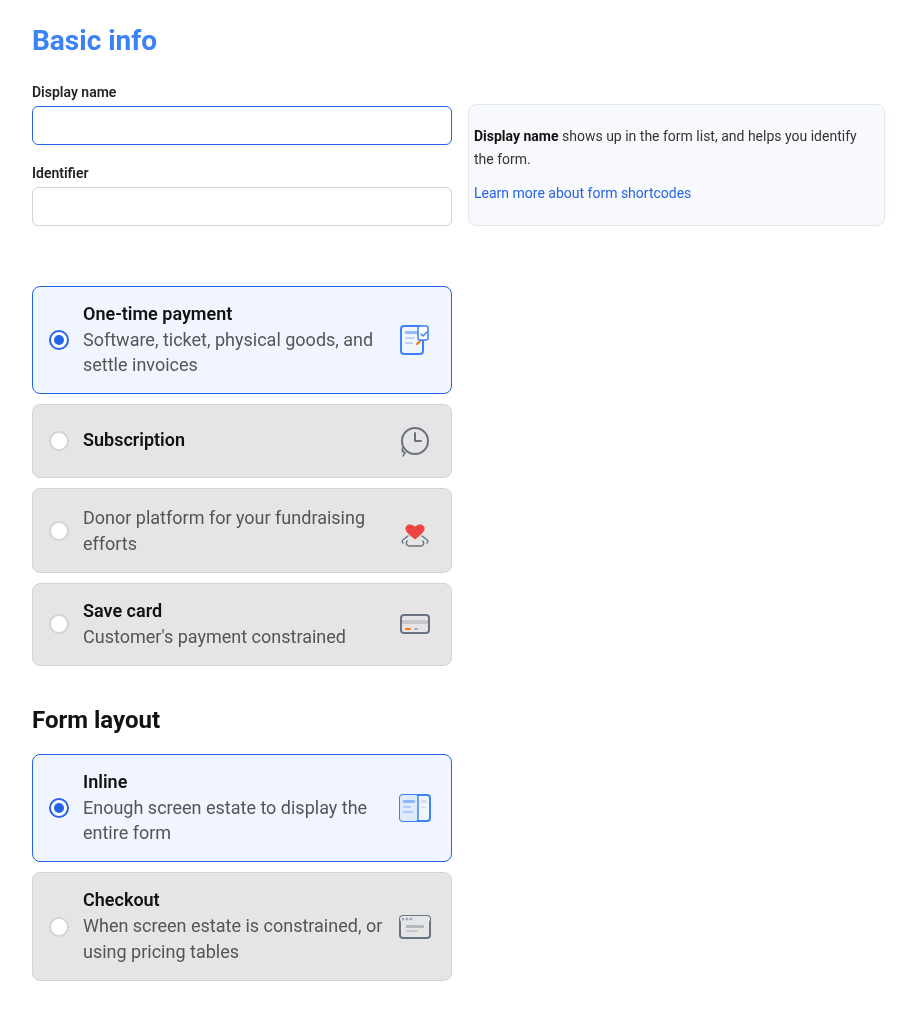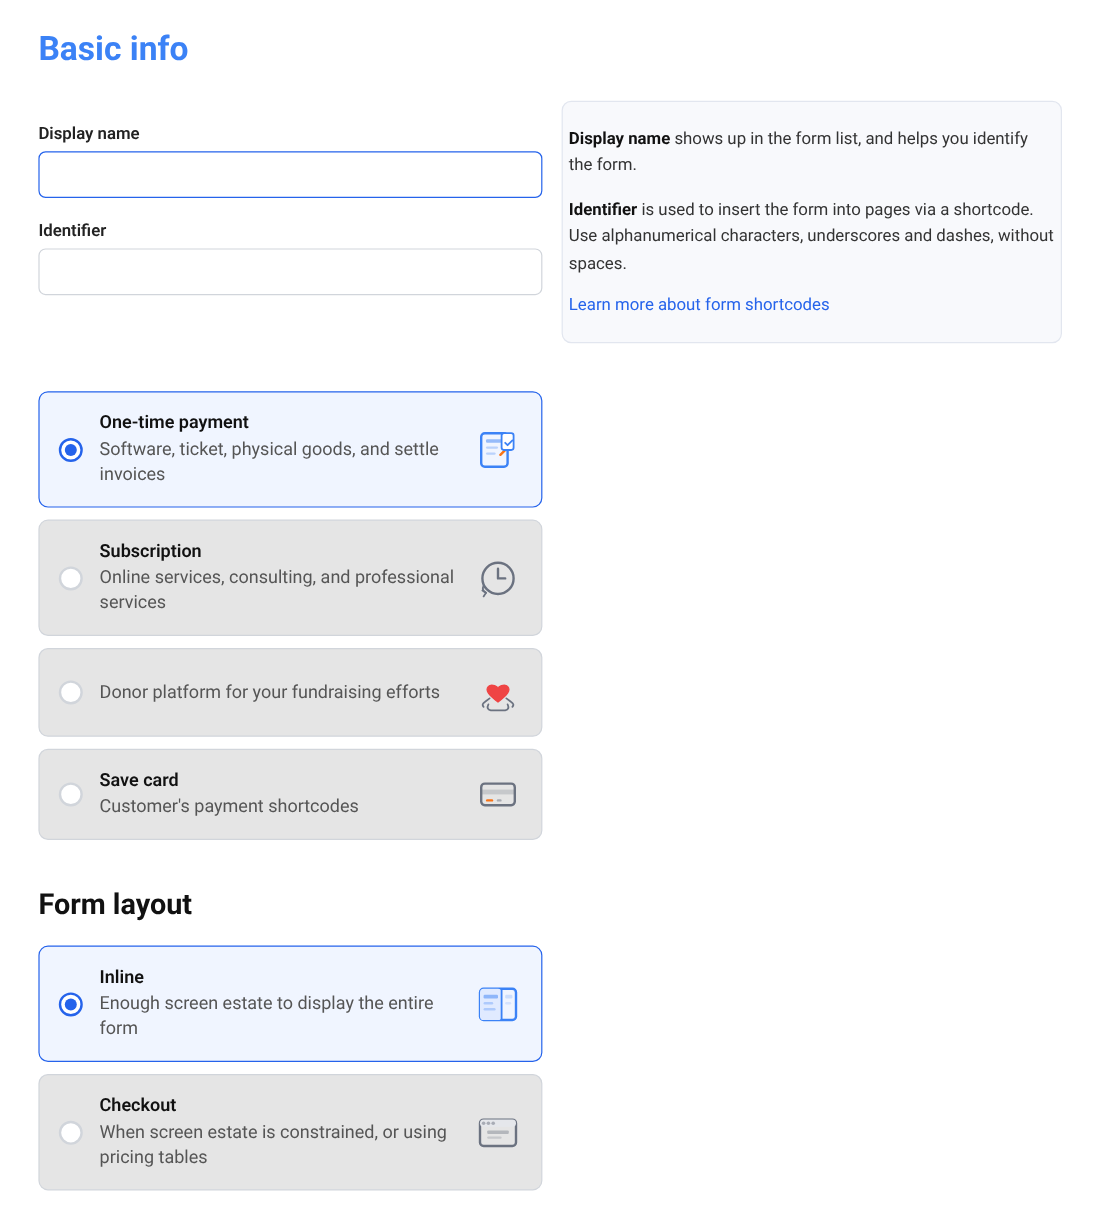--- a/index.html
+++ b/index.html
@@ -145,28 +145,28 @@
       height: 10px;
       border-radius: 50%;
       background: #2563eb;
     }
 
     .option-card .text-content {
       flex: 1;
     }
 
     .option-card .option-title {
-      font-size: 15px;
+      font-size: 18px;
       font-weight: 600;
       color: #111;
       margin-bottom: 3px;
     }
 
     .option-card .option-desc {
-      font-size: 15px;
+      font-size: 18px;
       color: #555;
       line-height: 1.4;
     }
 
     .option-card .icon-wrap {
       flex-shrink: 0;
       margin-left: 12px;
       width: 40px;
       height: 40px;
       display: flex;
@@ -191,21 +191,20 @@
       <label>Display name</label>
       <input type="text" class="display-name-input" value="" style="">
     </div>
     <div class="field-group">
       <label>Identifier</label>
       <input type="text" class="no-focus" value="" style="">
     </div>
   </div>
   <div class="info-box">
     <p><strong>Display name</strong><span> shows up in the form list, and helps you identify the form.</span></p>
-    <p><strong>Identifier</strong><span> is used to insert the form into pages via a shortcode. Use alphanumerical characters, underscores and dashes, without spaces.</span></p>
     <a href="#">Learn more about form shortcodes</a>
   </div>
 </div>
 
 <div class="section-block">
 
   <div class="option-card selected">
     <div class="radio-wrap">
       <div class="radio-btn"></div>
     </div>
@@ -225,21 +224,20 @@
       </svg>
     </div>
   </div>
 
   <div class="option-card">
     <div class="radio-wrap">
       <div class="radio-btn"></div>
     </div>
     <div class="text-content">
       <div class="option-title">Subscription</div>
-      <div class="option-desc">Online services, consulting, and professional services</div>
     </div>
     <div class="icon-wrap">
       <svg viewBox="0 0 36 36" fill="none" xmlns="http://www.w3.org/2000/svg">
         <circle cx="18" cy="18" r="13" stroke="#6b7280" stroke-width="2" fill="none"></circle>
         <polyline points="18,10 18,18 24,18" stroke="#6b7280" stroke-width="2" stroke-linecap="round" stroke-linejoin="round"></polyline>
         <path d="M6 24 Q4 28 8 30" stroke="#6b7280" stroke-width="1.5" stroke-linecap="round" fill="none"></path>
         <path d="M5 28 L8 30 L6 33" stroke="#6b7280" stroke-width="1.5" stroke-linecap="round" stroke-linejoin="round" fill="none"></path>
       </svg>
     </div>
   </div>
@@ -260,21 +258,21 @@
       </svg>
     </div>
   </div>
 
   <div class="option-card">
     <div class="radio-wrap">
       <div class="radio-btn"></div>
     </div>
     <div class="text-content">
       <div class="option-title">Save card</div>
-      <div class="option-desc">Customer's payment shortcodes</div>
+      <div class="option-desc">Customer's payment constrained</div>
     </div>
     <div class="icon-wrap">
       <svg viewBox="0 0 36 36" fill="none" xmlns="http://www.w3.org/2000/svg">
         <rect x="4" y="9" width="28" height="18" rx="3" stroke="#6b7280" stroke-width="2" fill="none"></rect>
         <rect x="4" y="14" width="28" height="4" fill="#6b7280" opacity="0.25"></rect>
         <rect x="8" y="22" width="6" height="2" rx="1" fill="#f97316"></rect>
         <rect x="17" y="22" width="4" height="2" rx="1" fill="#6b7280" opacity="0.5"></rect>
       </svg>
     </div>
   </div>

